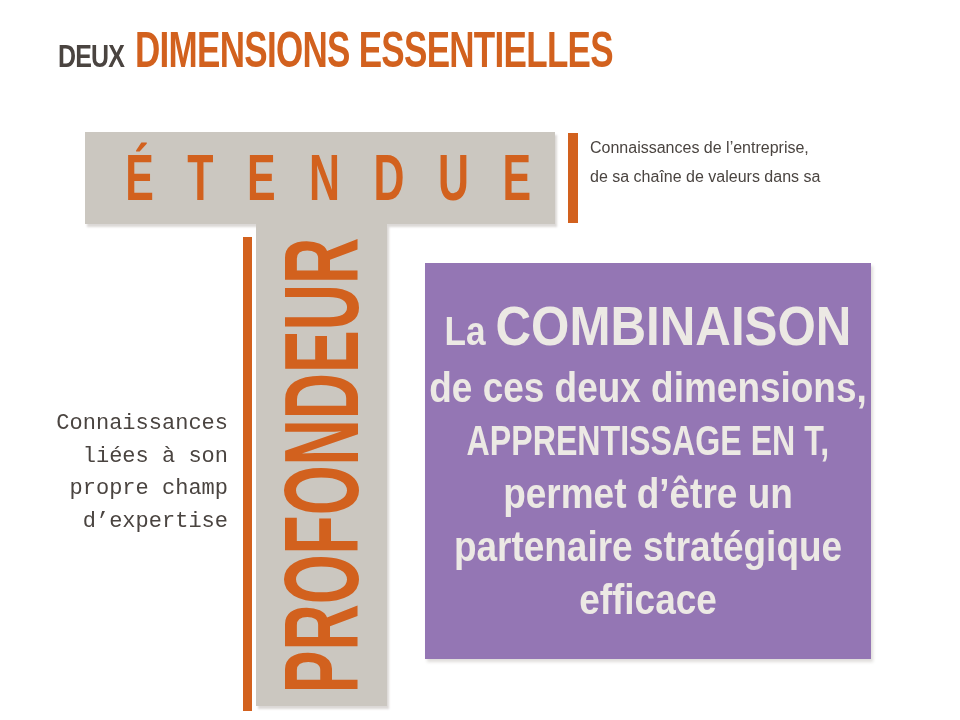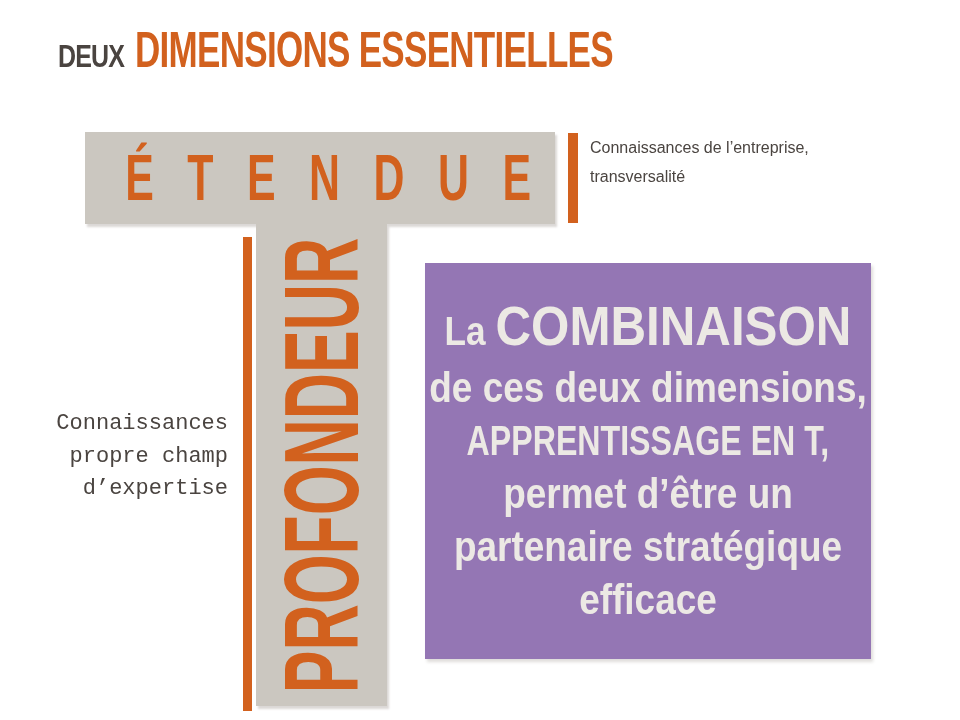--- a/index.html
+++ b/index.html
@@ -108,25 +108,26 @@
 
   <div class="vbar">
     <span class="vbar-label">PROFONDEUR</span>
   </div>
 
   <div class="accent accent-right"></div>
   <div class="accent accent-left"></div>
 
   <div class="note note-right">
     <div>Connaissances de l’entreprise,</div>
-    <div>transversalité</div>
+    <div>de sa chaîne de valeurs dans sa</div>
   </div>
 
   <div class="note note-left">
     <div>Connaissances</div>
+    <div>liées à son</div>
     <div>propre champ</div>
     <div>d’expertise</div>
   </div>
 
   <div class="combo">
     <div class="combo-inner">
       <div class="cline cline-1">
         <span class="lead">La</span>
         <span class="emph">COMBINAISON</span>
       </div>

